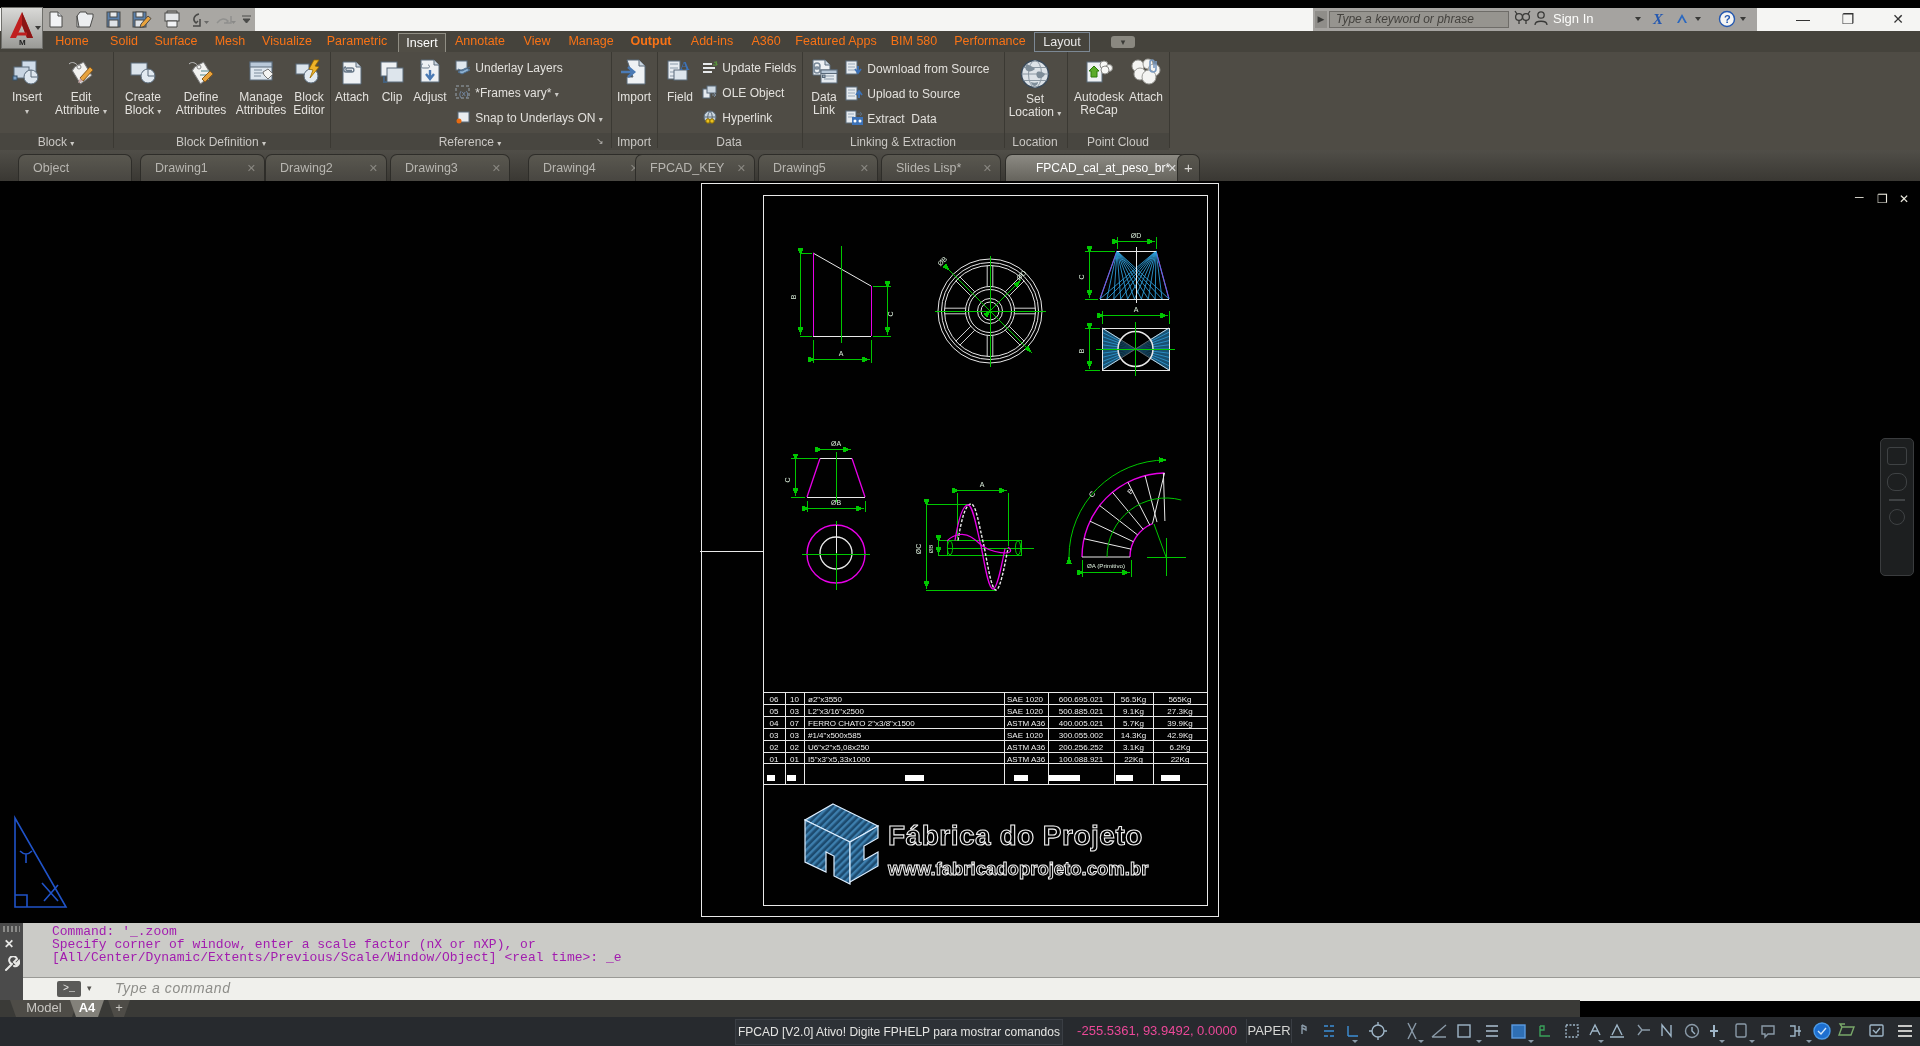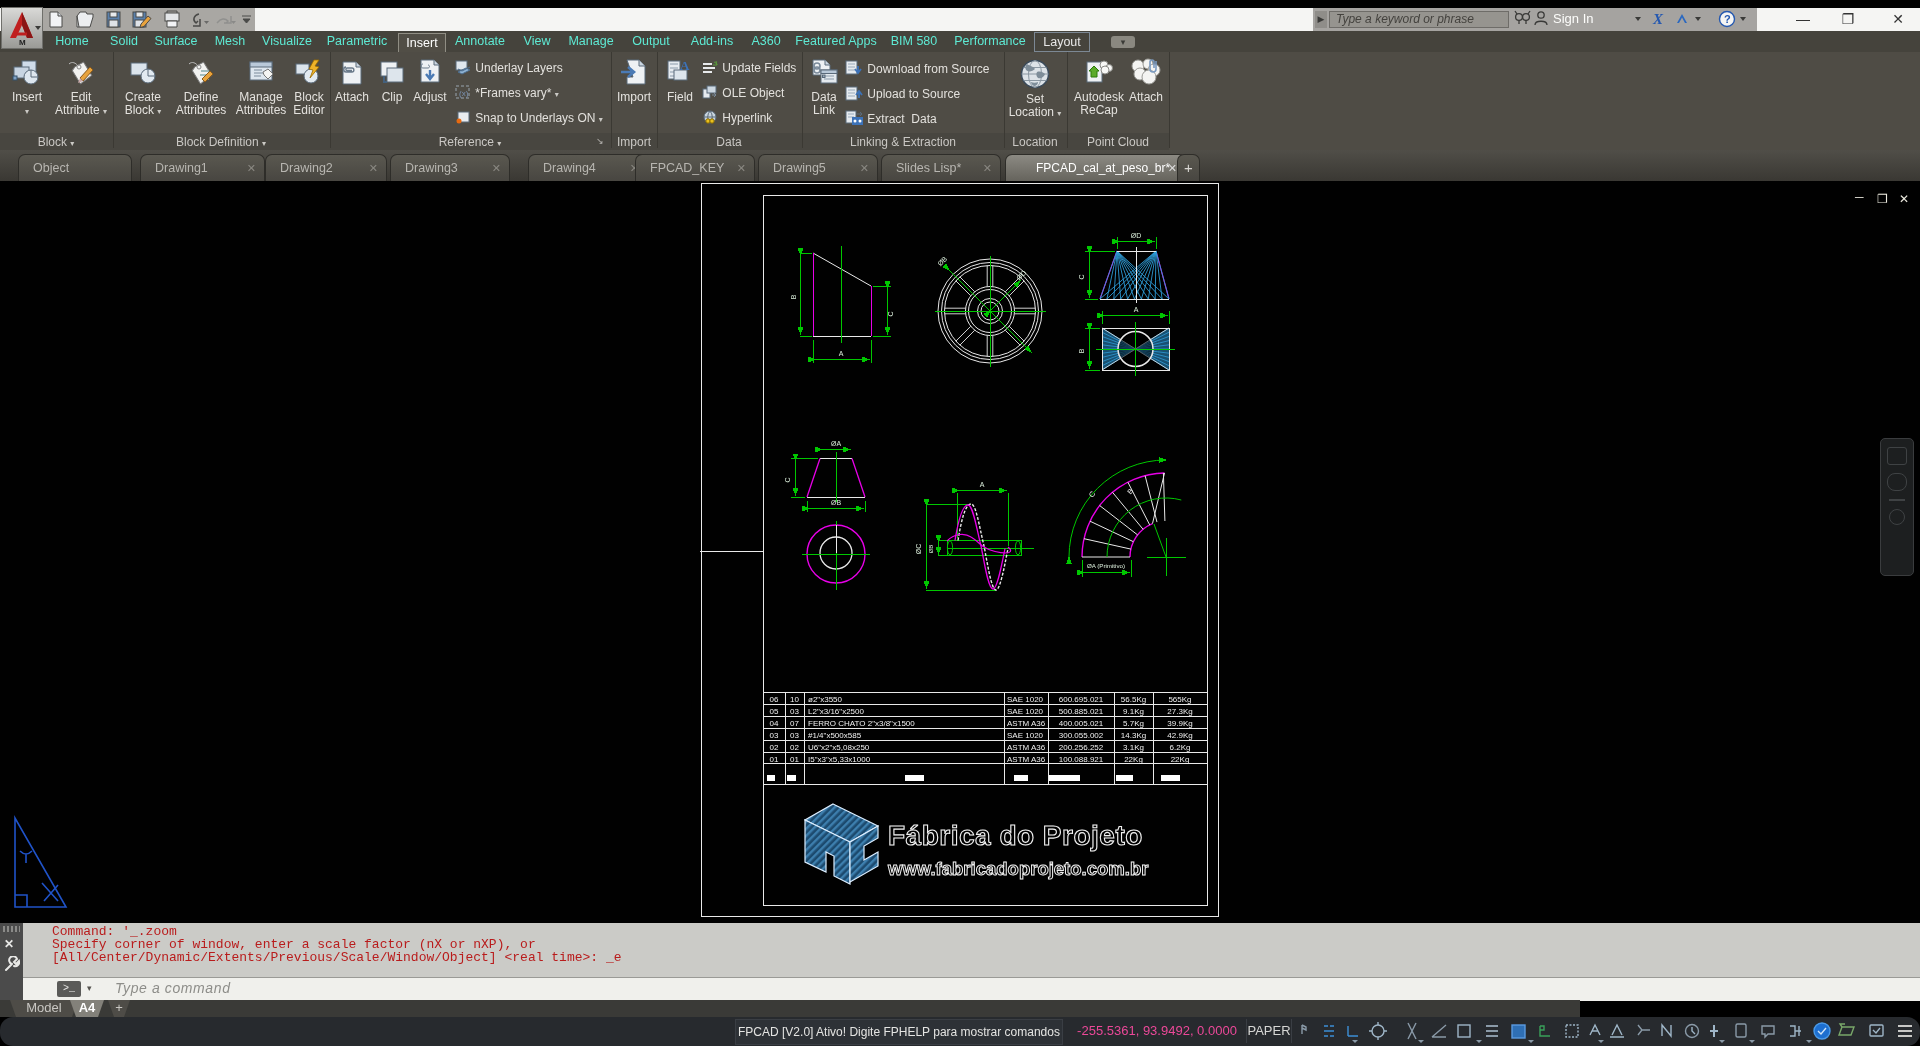--- a/index.html
+++ b/index.html
@@ -11,21 +11,21 @@
   #titlebar{left:0;top:8px;width:1920px;height:23px;background:#f5f5f3;}
   #qat{left:41px;top:0;width:214px;height:23px;background:#a9a7a3;}
   #infocenter{left:1313px;top:0;width:444px;height:23px;background:#a5a3a0;}
   #titletext{left:255px;top:0;width:1058px;height:23px;line-height:23px;text-align:center;
              font-size:12.5px;color:#2b2b2b;letter-spacing:-0.2px;}
   #logoA{left:1px;top:7px;width:40px;height:40px;z-index:30;
          background:linear-gradient(#d9d9d7,#9a9a96);border:1px solid #6f6f6b;}
   .winbtn{top:0;height:23px;color:#333;font-size:14px;line-height:22px;text-align:center;width:30px;}
   
   #ribbontabs{left:0;top:31px;width:1920px;height:21px;background:#45433c;}
-  .rtab{position:absolute;top:0;height:21px;line-height:21px;font-size:12.5px;color:#5eead4;
+  .rtab{position:absolute;top:0;height:21px;line-height:21px;font-size:12.5px;color:#f97316;
         transform:translateX(-50%);white-space:nowrap;}
   #instab{position:absolute;left:398px;top:2px;width:46px;height:19px;background:#514e46;
           border:1px solid #908e84;border-bottom:none;color:#fff;font-size:12.5px;line-height:19px;text-align:center;}
   #laytab{position:absolute;left:1034px;top:1px;width:54px;height:18px;border:1px solid #7c8894;
           color:#e8e8e8;font-size:12.5px;line-height:18px;text-align:center;background:#4a484140;}
   #ribdrop{position:absolute;left:1111px;top:5px;width:24px;height:12px;background:#8a8880;border-radius:3px;
            color:#3a3a36;font-size:9px;line-height:12px;text-align:center;}
   
   #ribbon{left:0;top:52px;width:1920px;height:98px;background:#4f4c45;}
   #ribbon .plabel{position:absolute;top:82px;height:16px;line-height:16px;font-size:12px;color:#c9c7c3;
@@ -42,28 +42,28 @@
         color:#b8b6b1;font-size:12.5px;line-height:26px;}
   .dtab .lbl{padding-left:14px;}
   .dtab .cl{position:absolute;right:8px;top:0;color:#8a8882;font-size:11px;}
   .dtab.active{background:linear-gradient(#8c8a83,#64625b);color:#fff;}
   
   #canvas{left:0;top:181px;width:1920px;height:742px;background:#010101;}
   
   #cmdwin{left:0;top:923px;width:1920px;height:77px;background:#cbcbc7;}
   #cmdrail{left:0;top:0;width:23px;height:77px;background:#4b4b4b;}
   #cmdhist{left:23px;top:0;width:1897px;height:54px;background:#cbcbc7;
-           font-family:"Liberation Mono",monospace;font-size:13px;color:#b91c1c;line-height:12.8px;}
+           font-family:"Liberation Mono",monospace;font-size:13px;color:#a21caf;line-height:12.8px;}
   #cmdinput{left:23px;top:54px;width:1897px;height:23px;background:#f0f0ec;border-top:1px solid #9a9a96;}
   
   #modelrow{left:0;top:1000px;width:1580px;height:17px;background:#3a3a37;}
   .mtab{position:absolute;top:0;height:17px;font-size:13px;line-height:16px;color:#c9c7c3;text-align:center;
         background:#4e4c47;clip-path:polygon(0 0,100% 0,calc(100% - 6px) 100%,6px 100%);}
   
-  #statusbar{left:0;top:1017px;width:1920px;height:29px;background:#272a2e;color:#d8d8d6;font-size:13px;border-radius:13px;}
+  #statusbar{left:0;top:1017px;width:1920px;height:29px;background:#272a2e;color:#d8d8d6;font-size:13px;}
 </style>
 </head>
 <body>
 <div id="app">
   <div id="topblack" class="abs"></div>
   <div id="titlebar" class="abs">
     <div id="qat" class="abs">
       <svg width="214" height="23" viewBox="0 0 214 23">
         <g stroke="#4a4a48" fill="#f2f3f5" stroke-width="1">
           <path d="M9,4 h8 l4,4 v11 h-12 z"></path>
@@ -125,21 +125,21 @@
     <div class="rtab" style="left:72px;">Home</div>
     <div class="rtab" style="left:124px;">Solid</div>
     <div class="rtab" style="left:176px;">Surface</div>
     <div class="rtab" style="left:230px;">Mesh</div>
     <div class="rtab" style="left:287px;">Visualize</div>
     <div class="rtab" style="left:357px;">Parametric</div>
     <div id="instab">Insert</div>
     <div class="rtab" style="left:480px;">Annotate</div>
     <div class="rtab" style="left:537px;">View</div>
     <div class="rtab" style="left:591px;">Manage</div>
-    <div class="rtab" style="left:651px;">Output</div>
+    <div class="rtab" style="left:651px;font-weight:bold;">Output</div>
     <div class="rtab" style="left:712px;">Add-ins</div>
     <div class="rtab" style="left:766px;">A360</div>
     <div class="rtab" style="left:836px;">Featured Apps</div>
     <div class="rtab" style="left:914px;">BIM 580</div>
     <div class="rtab" style="left:990px;">Performance</div>
     <div id="laytab">Layout</div>
     <div id="ribdrop">▾</div>
   </div>
   <div id="ribbon" class="abs">
     <div class="lstrip" style="left:0;width:1169px;"></div>

